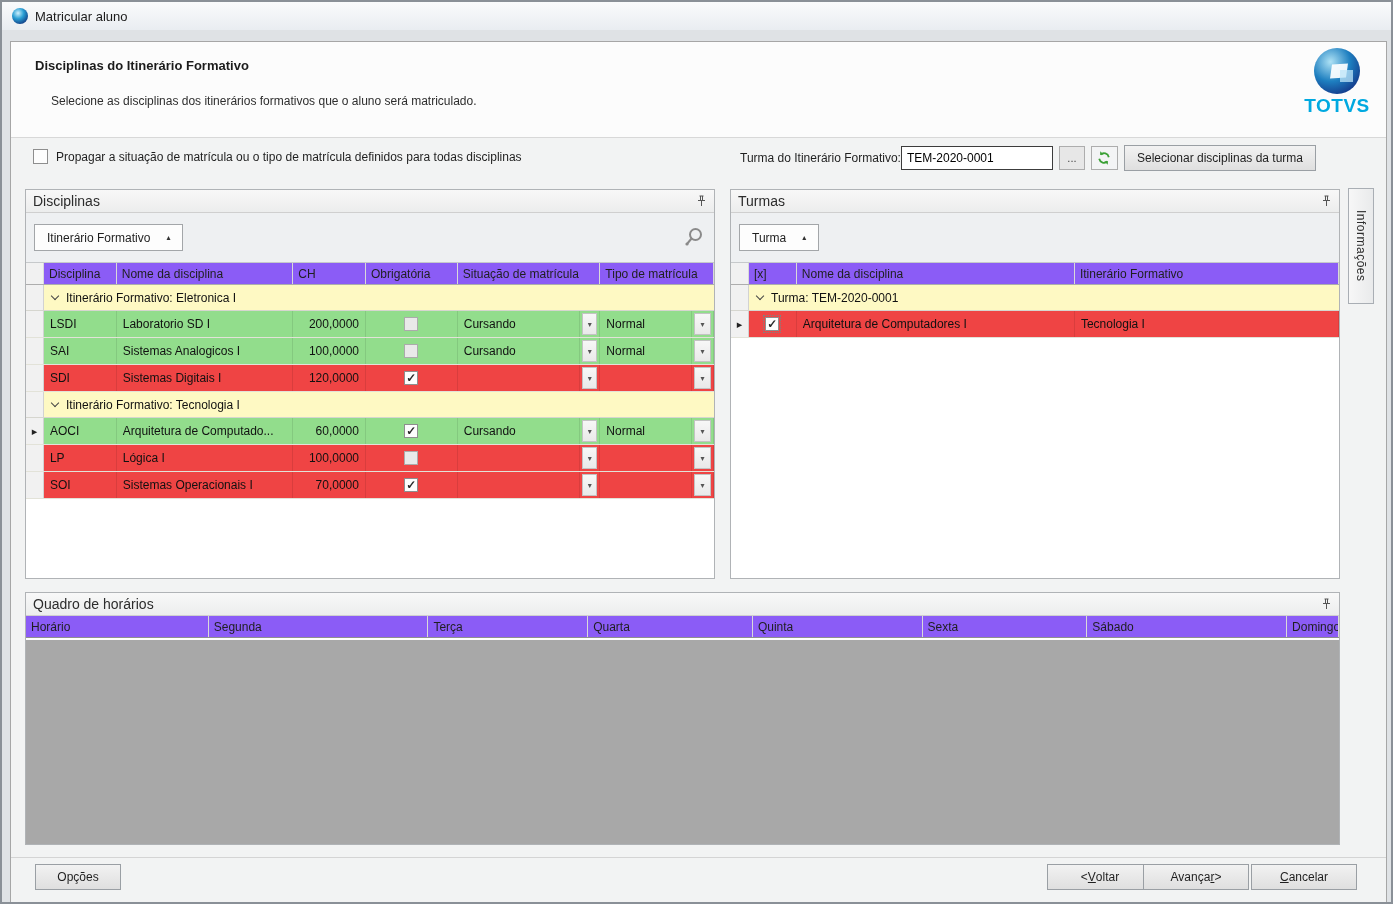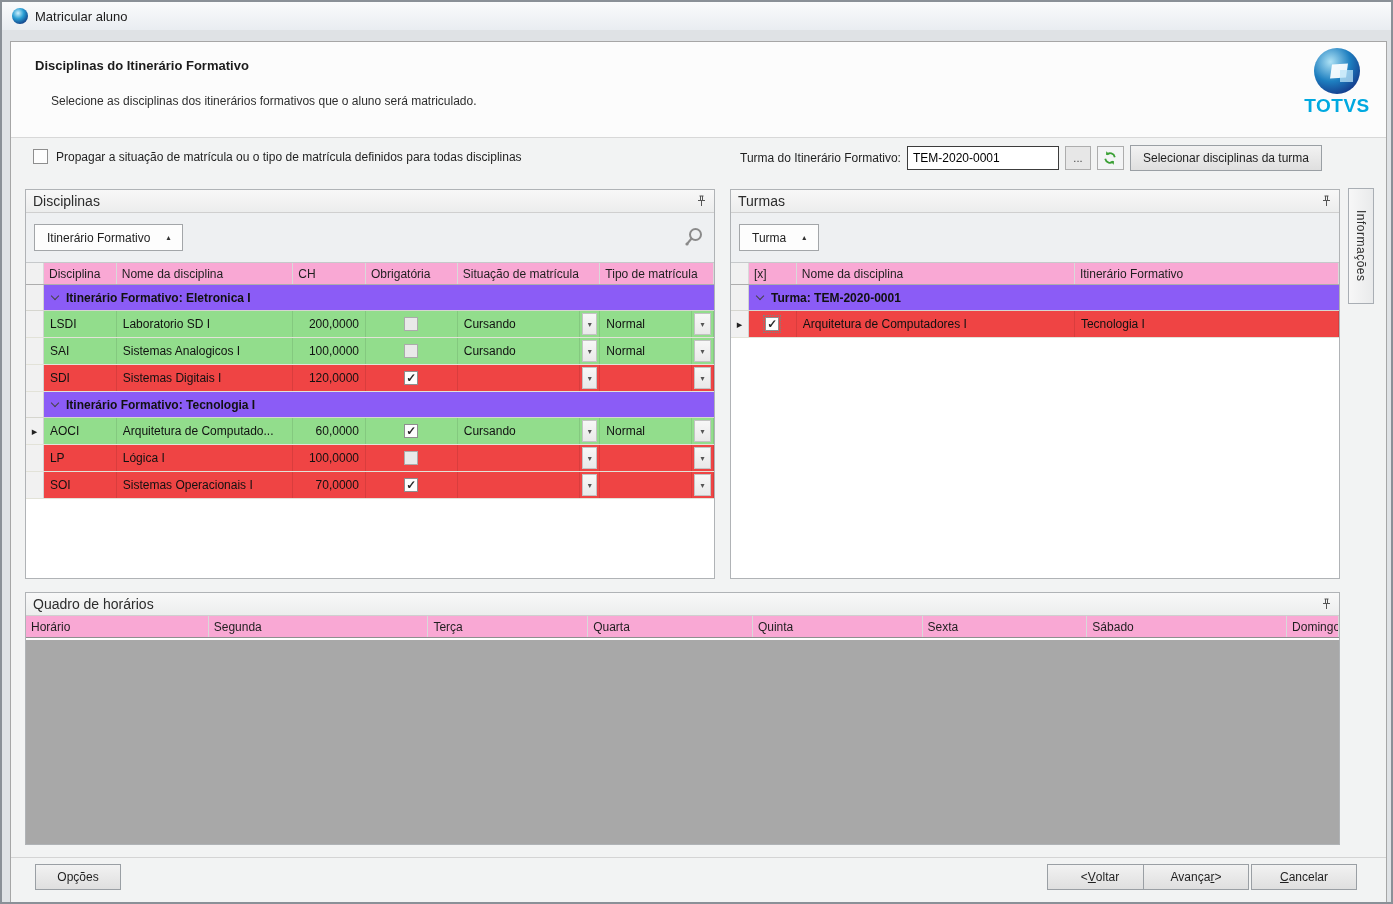--- a/index.html
+++ b/index.html
@@ -40,21 +40,21 @@
   .cb { width:15px; height:15px; border:1px solid #8e8e8e; background:#fdfdfd;
         display:inline-flex; align-items:center; justify-content:center; flex:0 0 auto; }
   .cb.dis { background:#e9e9e9; border-color:#ababab; }
   .cb.checked::after { content:"✓"; font-size:12px; font-weight:bold; color:#2a2a2a; line-height:1; }
   .cb.focus { outline:1px dotted #808080; outline-offset:1px; }
 
   .propagate { position:absolute; left:22px; top:107px; display:flex; align-items:center; gap:8px;
                font-size:12px; color:#1f1f1f; }
 
   .turma-bar { position:absolute; left:729px; top:103px; display:flex; align-items:center; }
-  .turma-label { font-size:12px; color:#1f1f1f; margin-right:6px; }
+  .turma-label { font-size:12px; color:#1f1f1f; }
   .turma-input { width:152px; height:24px; border:1px solid #3c3c3c; background:#fff;
                  font-size:12px; font-family:"Liberation Sans",sans-serif; padding:0 5px; }
   .mini-btn { height:24px; border:1px solid #adadad; background:#e7e7e7; font-size:11px; color:#444;
               display:inline-flex; align-items:center; justify-content:center; margin-left:6px; }
   .btn { height:26px; border:1px solid #9a9fa4; background:linear-gradient(#f2f2f2,#dfdfdf);
          font-size:12px; color:#1f1f1f; display:inline-flex; align-items:center; justify-content:center;
          font-family:"Liberation Sans",sans-serif; }
 
   
   .panel { position:absolute; border:1px solid #b0b3b6; background:#fff; }
@@ -63,28 +63,28 @@
                  padding:0 7px; font-size:14px; color:#2c2c2c; }
   .pin { margin-left:auto; display:flex; align-items:center; }
 
   .groupbar { height:50px; background:#eef0f2; border-bottom:1px solid #c6c9cb; position:relative; }
   .group-btn { position:absolute; left:8px; top:11px; height:27px;
                background:#fdfdfd; border:1px solid #a3a6a9; font-size:12px; color:#1f1f1f;
                display:flex; align-items:center; padding:0 12px; gap:16px; }
   .tri-up { font-size:8px; color:#333; }
   .search-ic { position:absolute; right:8px; top:12px; }
 
-  .grid-header { display:flex; height:22px; background:#f9a8d4; border-bottom:1px solid #adadad;
+  .grid-header { display:flex; height:22px; background:#8b5cf6; border-bottom:1px solid #adadad;
                  font-size:12px; color:#1f1f1f; }
   .gh-cell { border-right:1px solid #d9d9d9; display:flex; align-items:center; padding:0 5px;
              overflow:hidden; white-space:nowrap; }
   .gh-gutter { background:#f1f1f1; }
 
-  .g-row { display:flex; height:26px; border-bottom:1px solid #d6d6cf; background:#8b5cf6;
-           font-size:12px; font-weight:bold; color:#111; }
+  .g-row { display:flex; height:26px; border-bottom:1px solid #d6d6cf; background:#fef9c3;
+           font-size:12px; font-weight:normal; color:#111; }
   .g-gutter { background:#f1f1f1; border-right:1px solid #d2d2d2; }
   .g-label { display:flex; align-items:center; gap:8px; padding-left:8px; }
   .chev { width:6px; height:6px; border-left:1.6px solid #444; border-bottom:1.6px solid #444;
           transform:rotate(-45deg); margin-top:-3px; }
 
   .d-row { display:flex; height:27px; border-bottom:1px solid #e2e2d8; font-size:12px; color:#111; }
   .d-cell { display:flex; align-items:center; padding:0 6px; overflow:hidden; white-space:nowrap;
             border-right:1px solid rgba(0,0,0,.09); }
   .d-gutter { background:#f1f1f1; border-right:1px solid #d2d2d2; padding:0;
               justify-content:center; color:#222; font-size:11px; }

